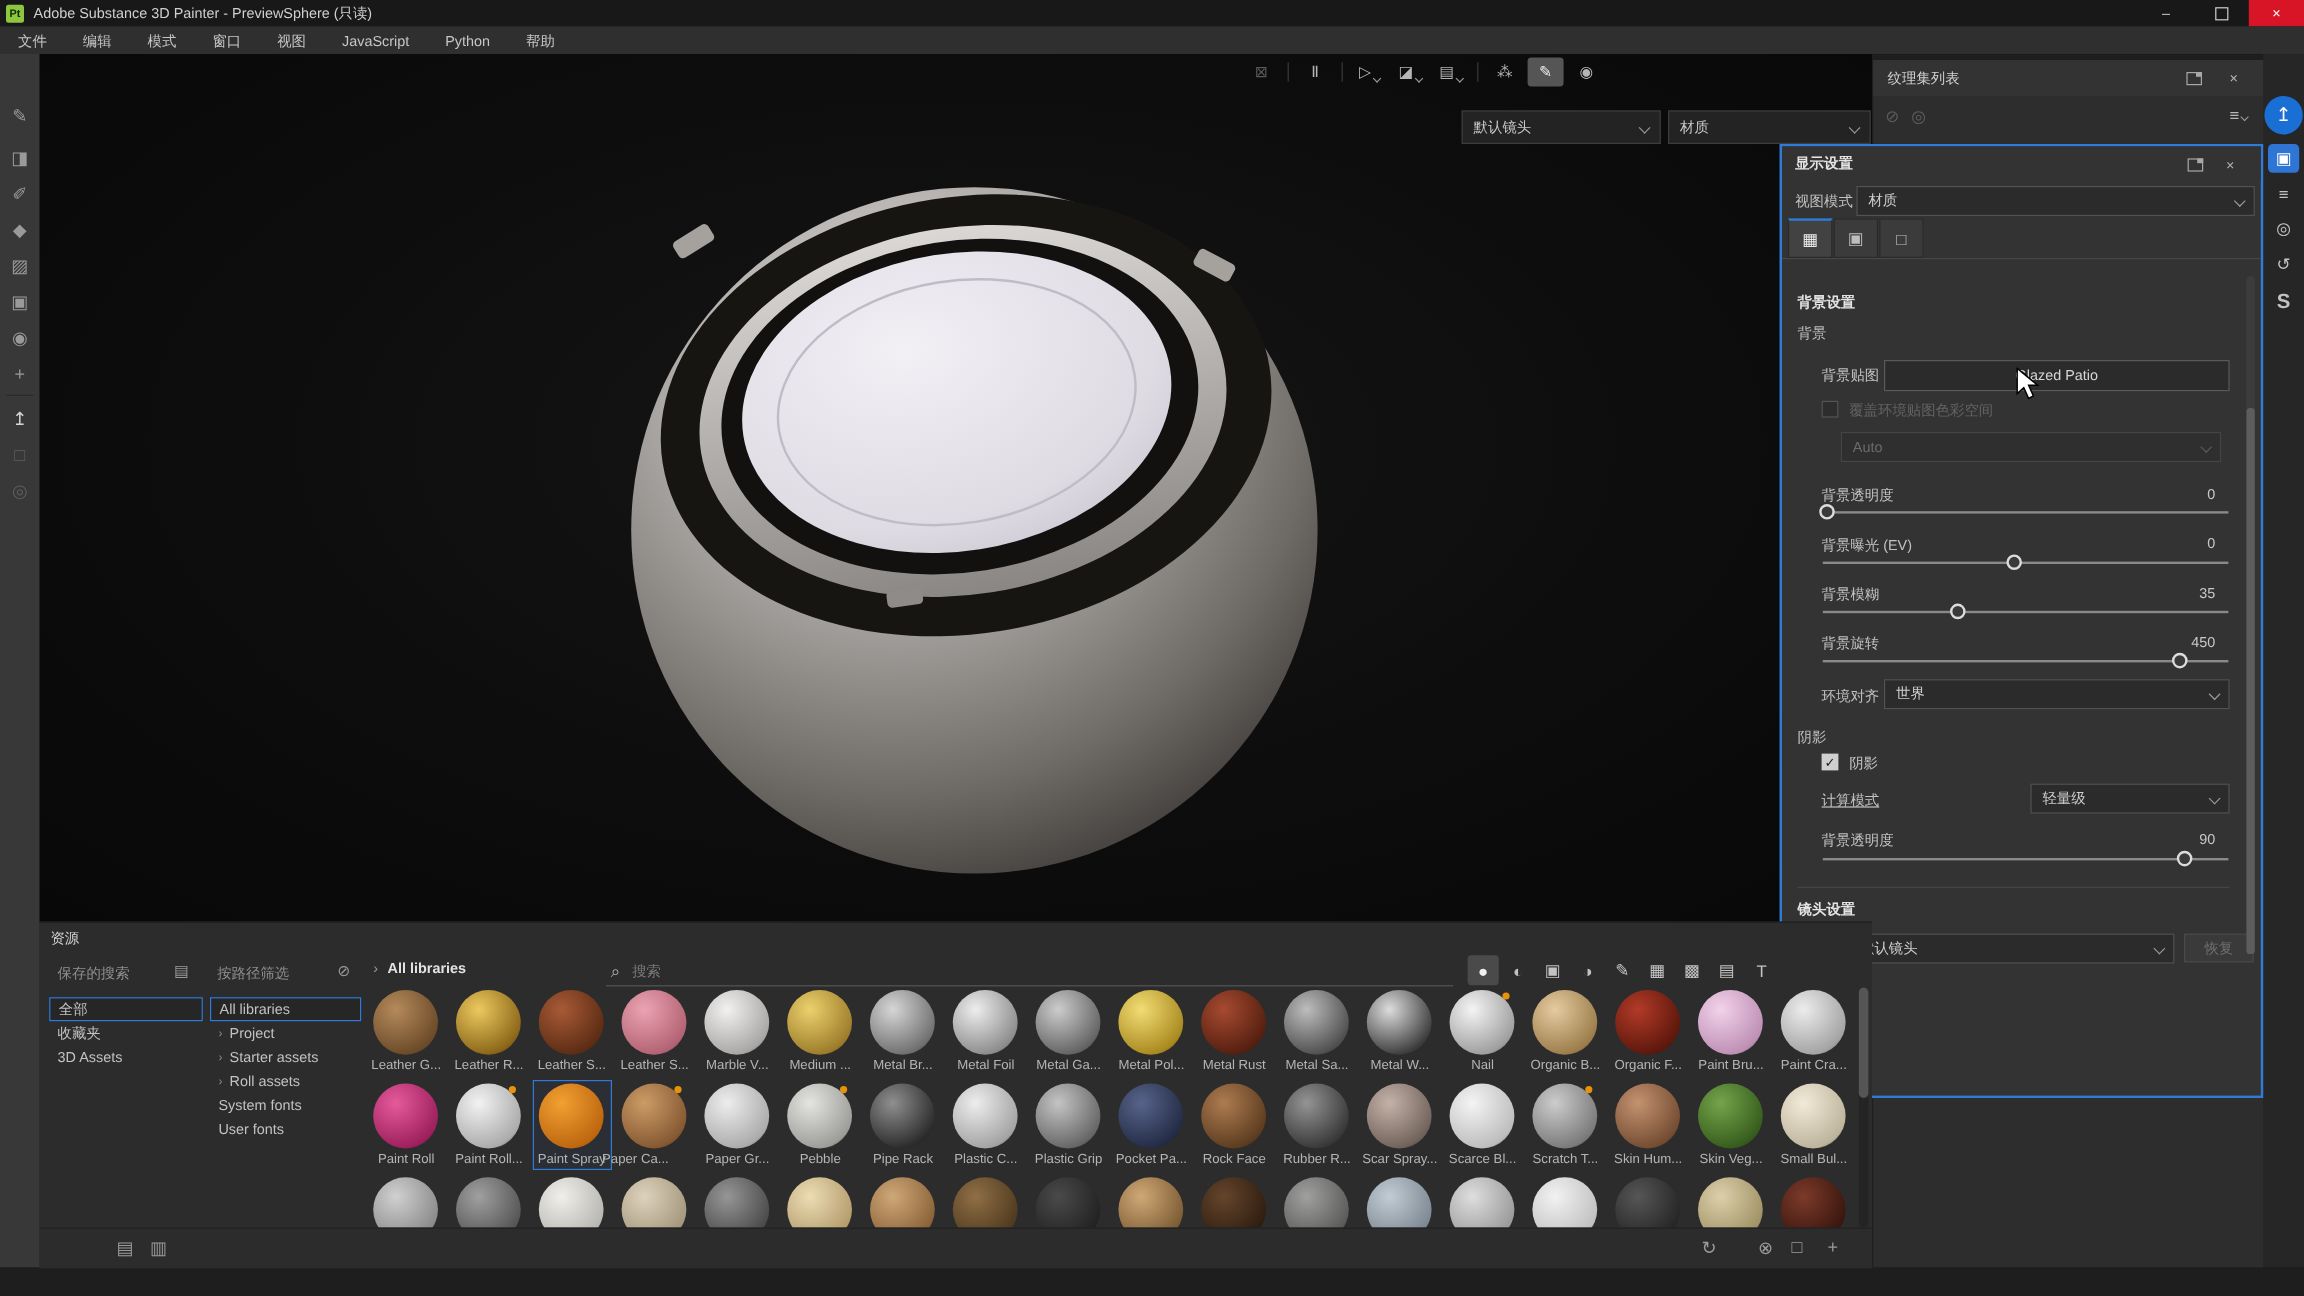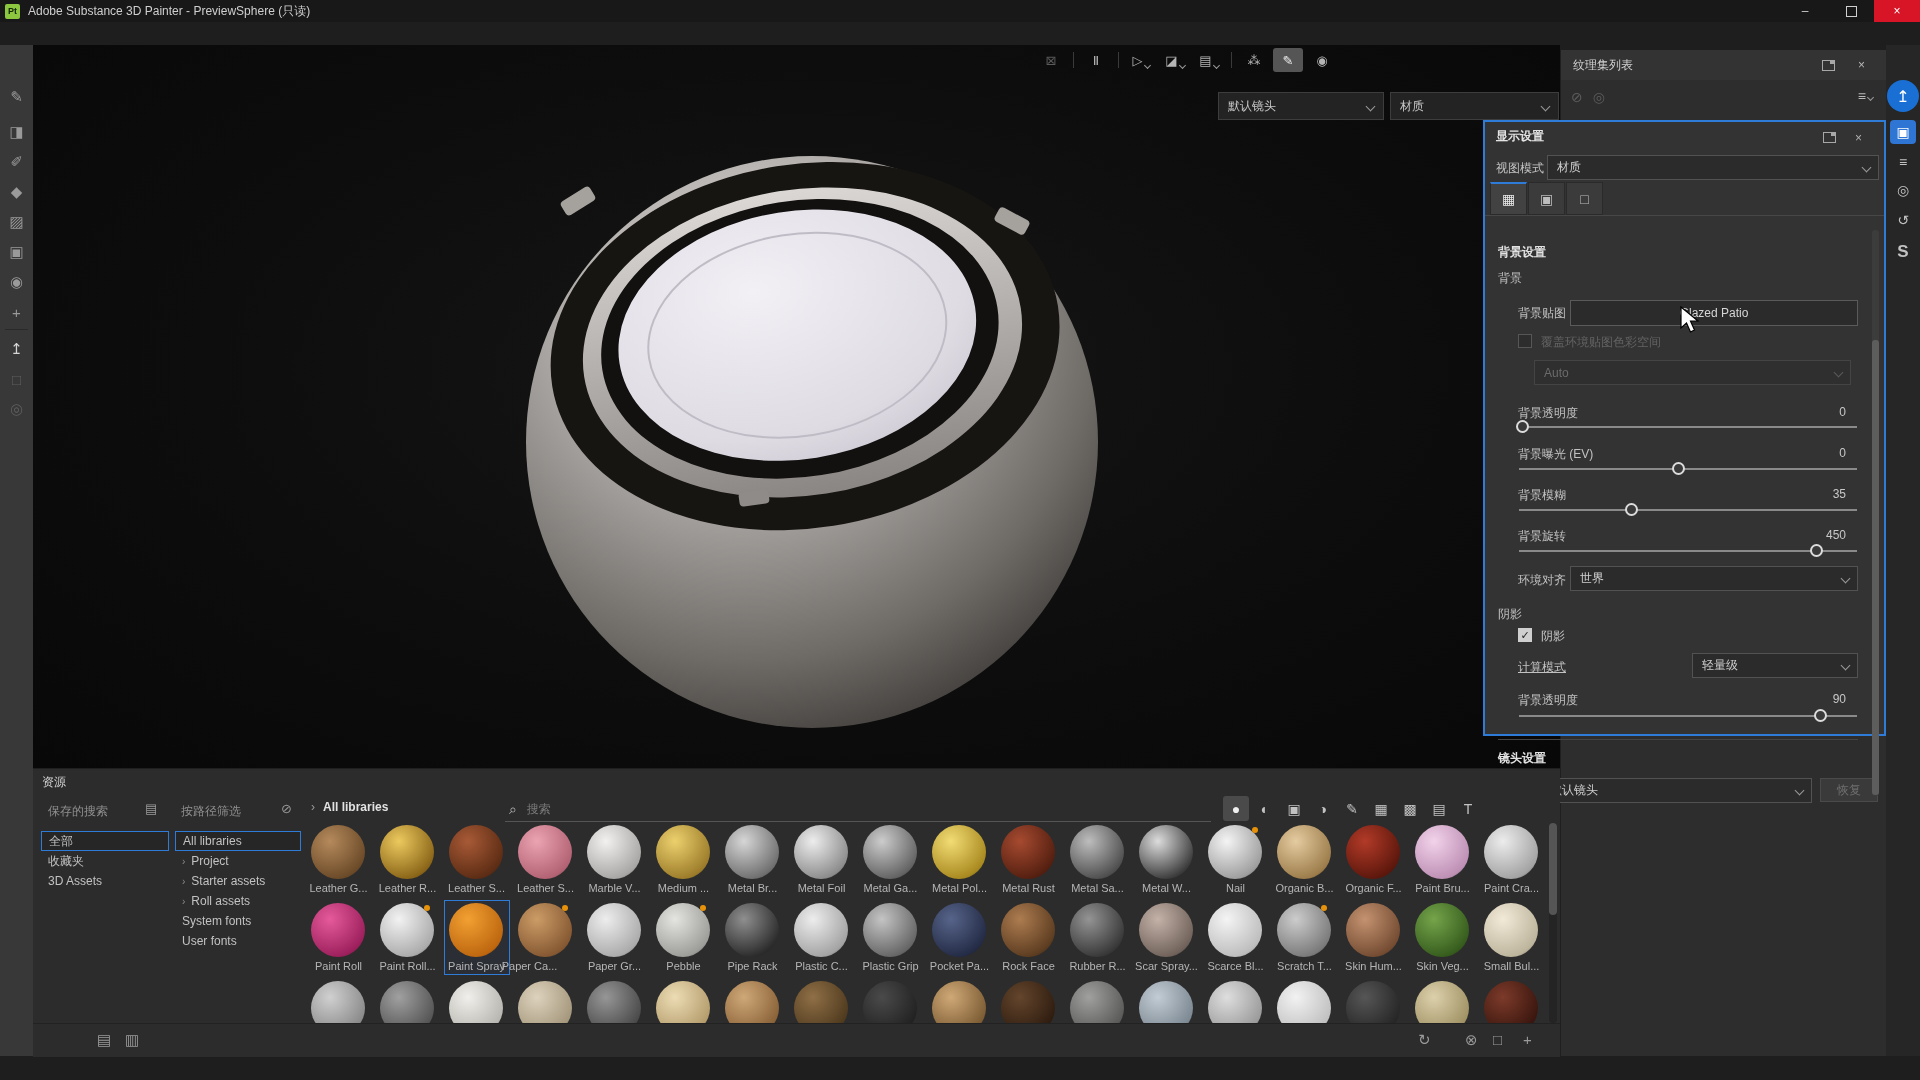--- a/index.html
+++ b/index.html
@@ -45,21 +45,21 @@
   .tsl-row2{position:absolute;left:0;top:32px;width:100%;height:30px;display:flex;align-items:center;}
   .tsl-ico{color:#5c5c5c;font-size:14px;margin-left:10px;}
   .tsl-filter{position:absolute;right:14px;top:38px;color:#b8b8b8;font-size:14px;display:flex;align-items:flex-start;}
   
   .dock{position:absolute;left:1886px;top:0;width:34px;height:1011px;background:#262626;}
   .dock-ico{position:absolute;left:4px;width:26px;height:24px;display:flex;align-items:center;justify-content:center;color:#c2c2c2;font-size:14px;border-radius:4px;}
   .dock-ico.sel{background:#2e75d4;color:#fff;}
   .share-btn{position:absolute;left:1px;top:35px;width:32px;height:32px;border-radius:50%;background:#1a6fd4;color:#fff;
              display:flex;align-items:center;justify-content:center;font-size:16px;}
   
-  .dsp{position:absolute;left:1483px;top:75px;width:403px;height:616px;background:#333;border:2px solid #2e7bd8;box-sizing:border-box;}
+  .dsp{position:absolute;left:1483px;top:75px;width:403px;height:795px;background:#333;border:2px solid #2e7bd8;box-sizing:border-box;}
   .dsp-header{position:absolute;left:0;top:0;width:100%;height:28px;display:flex;align-items:center;background:#333;}
   .dsp-title{margin-left:11px;font-weight:bold;color:#e4e4e4;}
   .dsp-hico{position:absolute;top:9px;color:#b0b0b0;}
   .dsp-row-label{position:absolute;color:#c2c2c2;}
   .dd{position:absolute;height:25px;background:#2b2b2b;border:1px solid #525252;display:flex;align-items:center;box-sizing:border-box;color:#cfcfcf;}
   .dd .val{margin-left:9px;flex:1;}
   .dd .chev{margin-right:8px;}
   .dd.dis{color:#6b6b6b;border-color:#444;background:#2f2f2f;}
   .dd.dis .chev{border-color:#5a5a5a;}
   .tabs{position:absolute;left:0;top:60px;width:100%;height:34px;}
@@ -128,20 +128,30 @@
     <div class="title-text">Adobe Substance 3D Painter - PreviewSphere (只读)</div>
     <div class="win-btns">
       <div class="win-btn">–</div>
       <div class="win-btn">
           <span class="max-glyph"></span>
         </div>
       <div class="win-btn close">×</div>
     </div>
   </div>
 
+  <div class="menubar" id="menubar">
+      <div class="menu-item">文件</div>
+      <div class="menu-item">编辑</div>
+      <div class="menu-item">模式</div>
+      <div class="menu-item">窗口</div>
+      <div class="menu-item">视图</div>
+      <div class="menu-item">JavaScript</div>
+      <div class="menu-item">Python</div>
+      <div class="menu-item">帮助</div>
+    </div>
 
   <div id="workspace">
 
     <div class="left-toolbar" id="left-toolbar">
         <div class="ltool" style="top: 40px;">✎</div>
         <div class="ltool" style="top: 75px;">◨</div>
         <div class="ltool" style="top: 105px;">✐</div>
         <div class="ltool" style="top: 135px;">◆</div>
         <div class="ltool" style="top: 165px;">▨</div>
         <div class="ltool" style="top: 195px;">▣</div>

